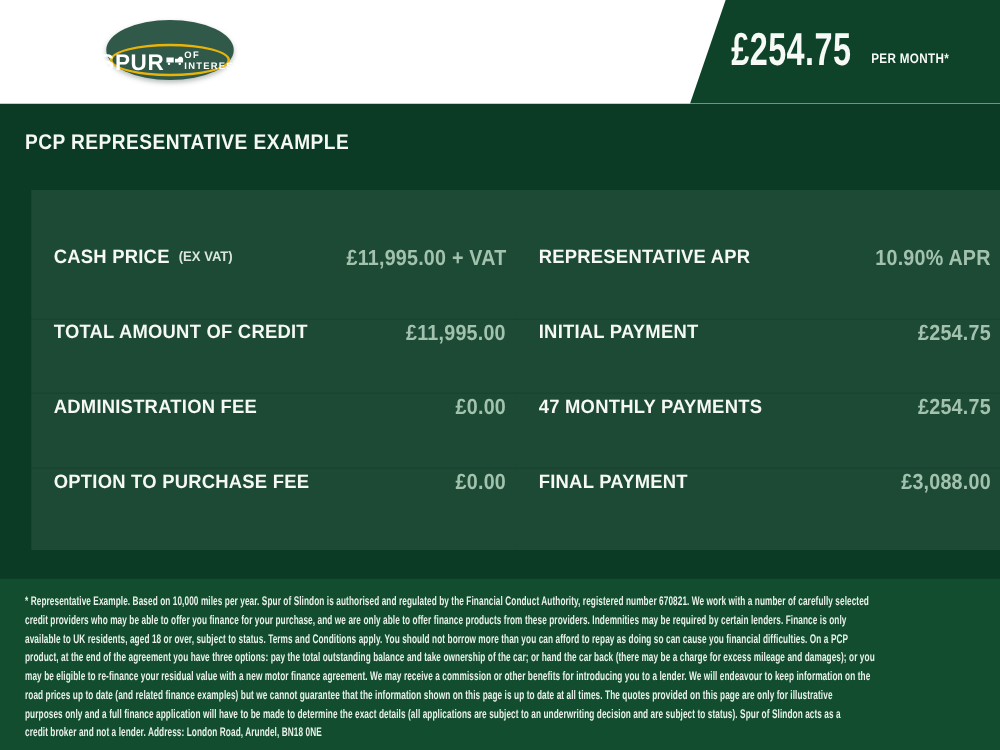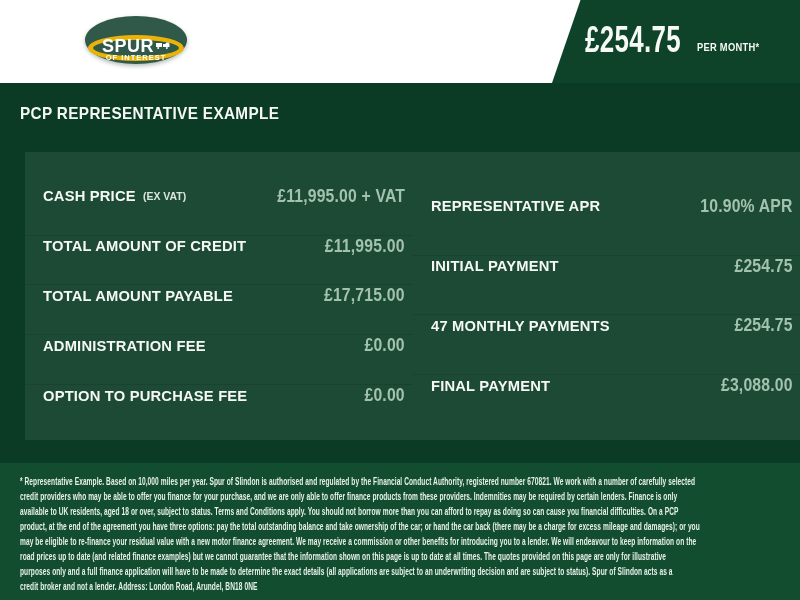--- a/index.html
+++ b/index.html
@@ -11,22 +11,22 @@
   
   .header{position:absolute;left:0;top:0;width:800px;height:83px;background:#ffffff;}
   .logo{
     position:absolute;left:85px;top:16px;width:102px;height:48px;
     background:#30594a;border-radius:50%;
     box-shadow:0 2px 4px rgba(40,60,50,.35);
     display:flex;align-items:center;justify-content:center;
   }
   .logo-inner{
     position:absolute;left:3px;top:3px;right:3px;bottom:3px;
-    border:5px solid #eab308;border-radius:50%;
-    display:flex;flex-direction:column;align-items:center;justify-content:center;margin-top:16px;
+    border:2px solid #eab308;border-radius:50%;
+    display:flex;flex-direction:row;align-items:center;justify-content:center;margin-top:16px;
   }
   .logo-top{display:flex;align-items:flex-end;}
   .logo-spur{color:#ffffff;font-weight:bold;font-size:18px;line-height:16px;letter-spacing:.5px;}
   .logo-truck{margin-left:2px;margin-bottom:1px;}
   .logo-sub{color:#ffffff;font-weight:bold;font-size:7.5px;letter-spacing:1px;margin-top:-1px;}
   .price-banner{
     position:absolute;right:0;top:0;width:248px;height:83px;background:#0e4329;
     -webkit-clip-path:polygon(11.5% 0,100% 0,100% 100%,0 100%);
     clip-path:polygon(11.5% 0,100% 0,100% 100%,0 100%);
   }
@@ -111,24 +111,20 @@
   <div class="frow">
     <span class="frow-label">CASH PRICE</span>
     <span class="frow-sub">(EX VAT)</span>
     <span class="frow-value">£11,995.00 + VAT</span>
   </div>
   <div class="frow">
     <span class="frow-label">TOTAL AMOUNT OF CREDIT</span>
     <span class="frow-value">£11,995.00</span>
   </div>
   <div class="frow">
-    <span class="frow-label">TOTAL AMOUNT PAYABLE</span>
-    <span class="frow-value">£17,715.00</span>
-  </div>
-  <div class="frow">
     <span class="frow-label">ADMINISTRATION FEE</span>
     <span class="frow-value">£0.00</span>
   </div>
   <div class="frow">
     <span class="frow-label">OPTION TO PURCHASE FEE</span>
     <span class="frow-value">£0.00</span>
   </div>
 </div>
 
 <div class="panel panel-right">

